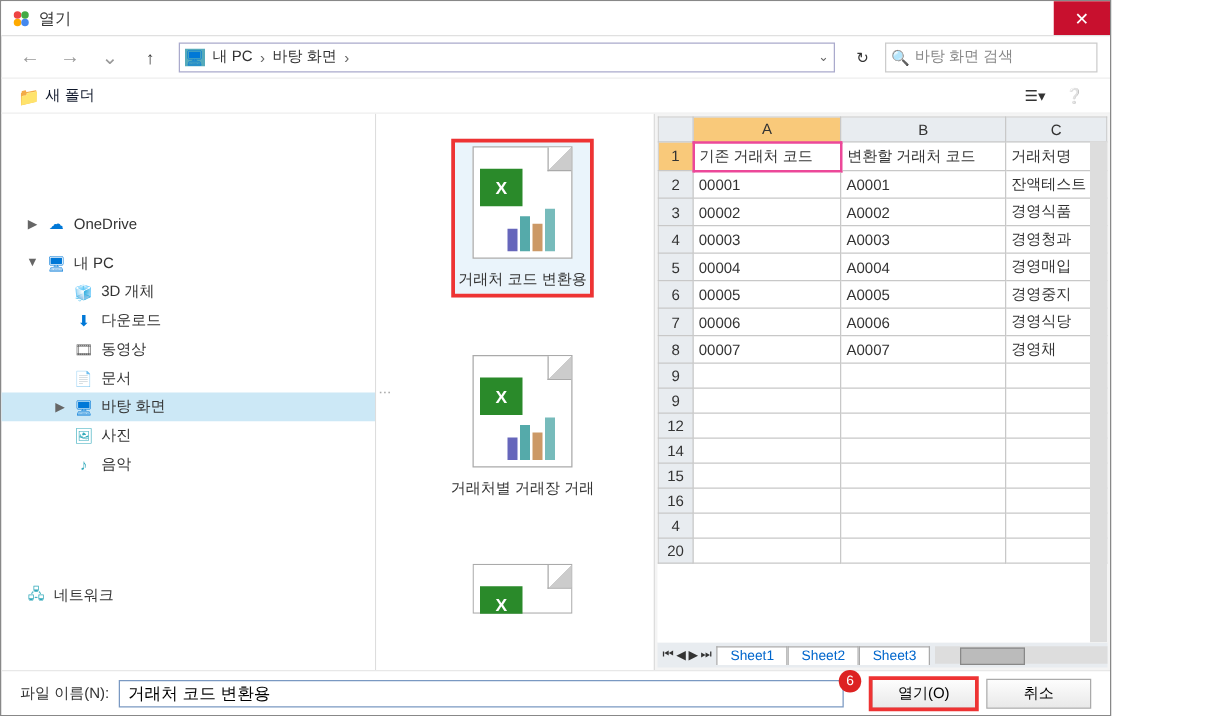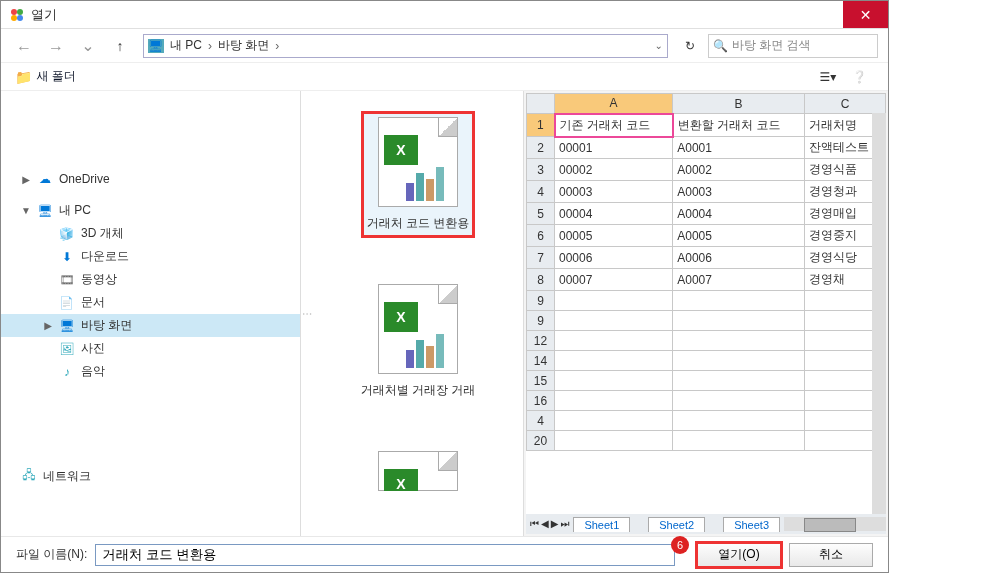--- a/index.html
+++ b/index.html
@@ -341,21 +341,21 @@
           </table>
         <div class="vscroll"></div>
       </div>
       <div class="sheet-tabs">
         <div class="tab-nav">
             <span>⏮</span>
             <span>◀</span>
             <span>▶</span>
             <span>⏭</span>
           </div>
-        <div id="sheets" style="display:flex;gap:18px">
+        <div id="sheets" style="display:flex;gap:0">
             <div class="sheet-tab">Sheet1</div>
             <div class="sheet-tab">Sheet2</div>
             <div class="sheet-tab">Sheet3</div>
           </div>
         <div class="hscroll"></div>
       </div>
     </div>
 
   </div>
 

